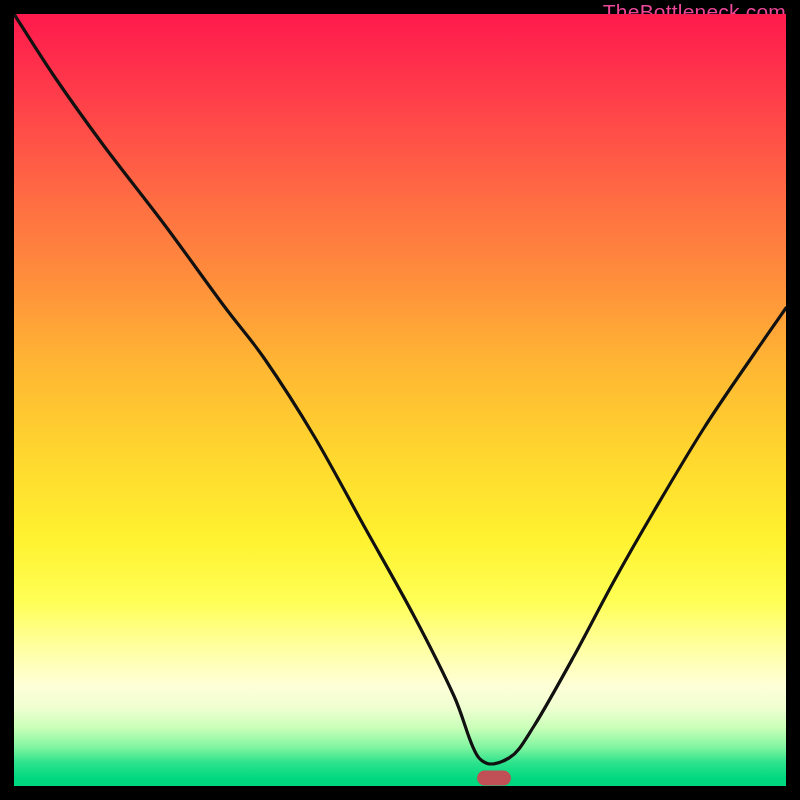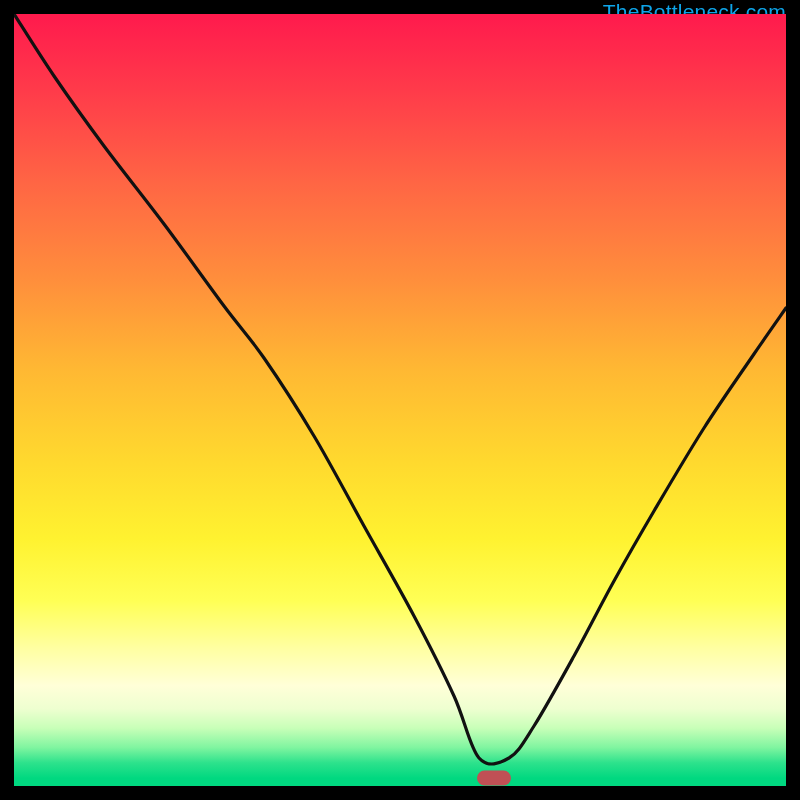--- a/index.html
+++ b/index.html
@@ -59,21 +59,21 @@
     background: #c05055;
     transform: translate(-50%, -50%);
   }
   .watermark {
     position: absolute;
     top: 0px;
     right: 14px;
     font-family: Arial, Helvetica, sans-serif;
     font-size: 21px;
     letter-spacing: 0.2px;
-    color: #0ea5e9;
+    color: #ec4899;
     user-select: none;
   }
 </style>
 </head>
 <body>
 
 <div class="watermark">TheBottleneck.com</div>
 
 <div class="frame">
   <div class="gradient"></div>

